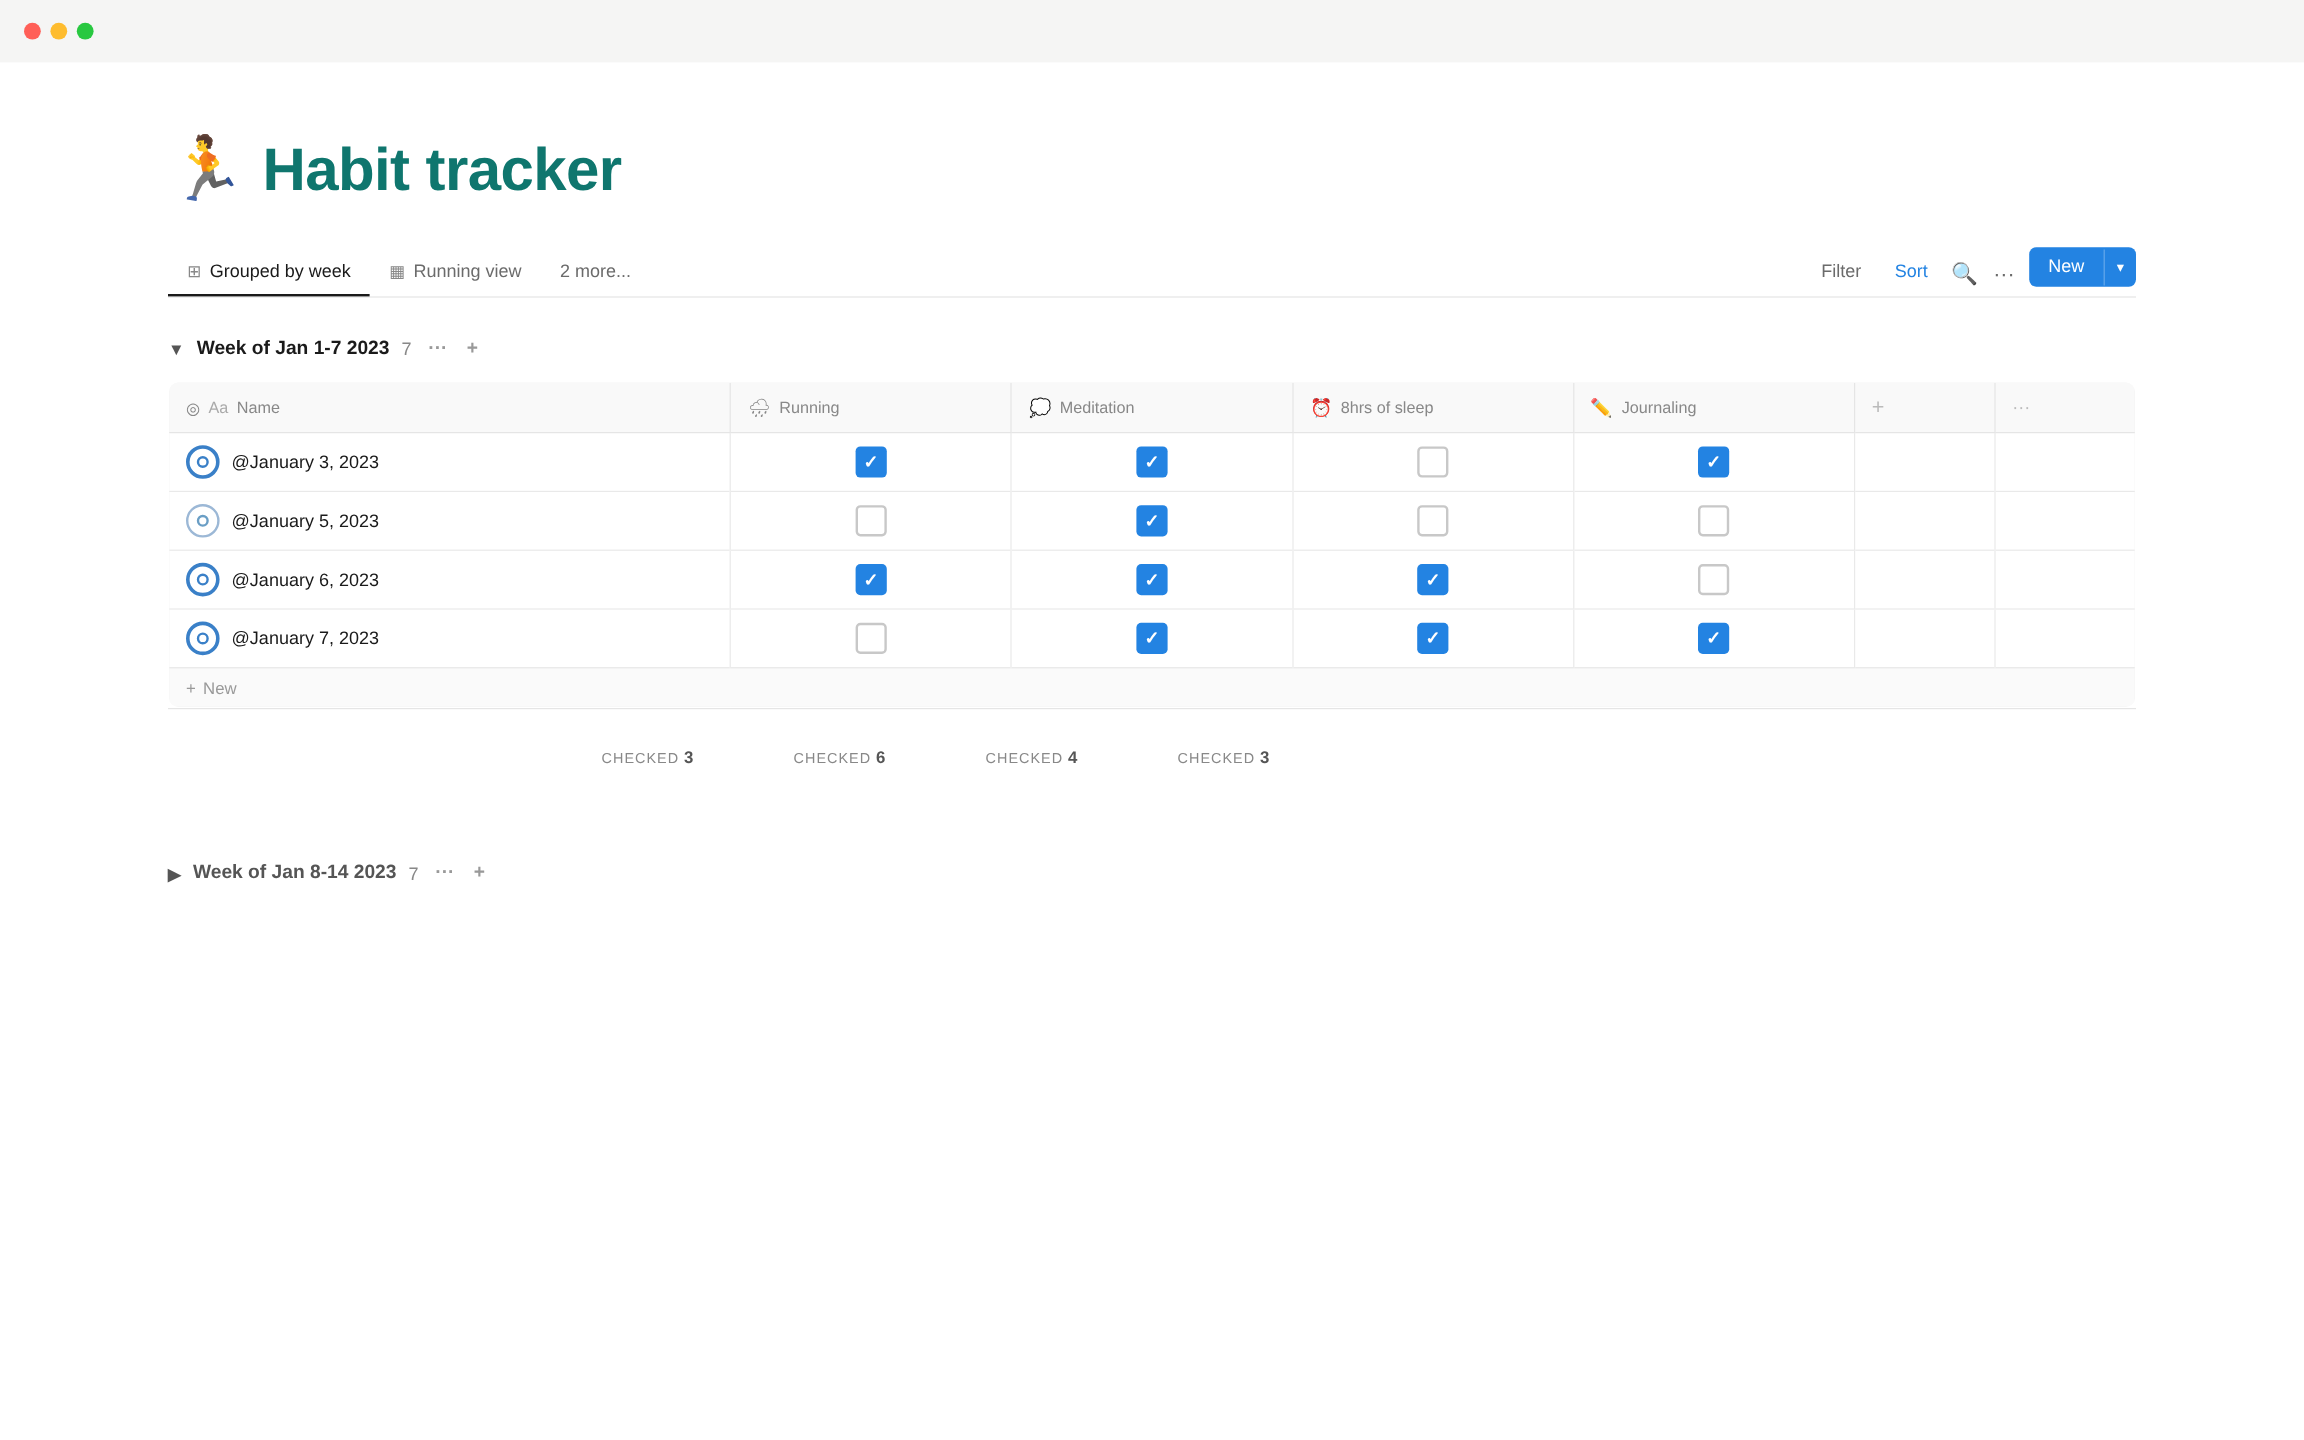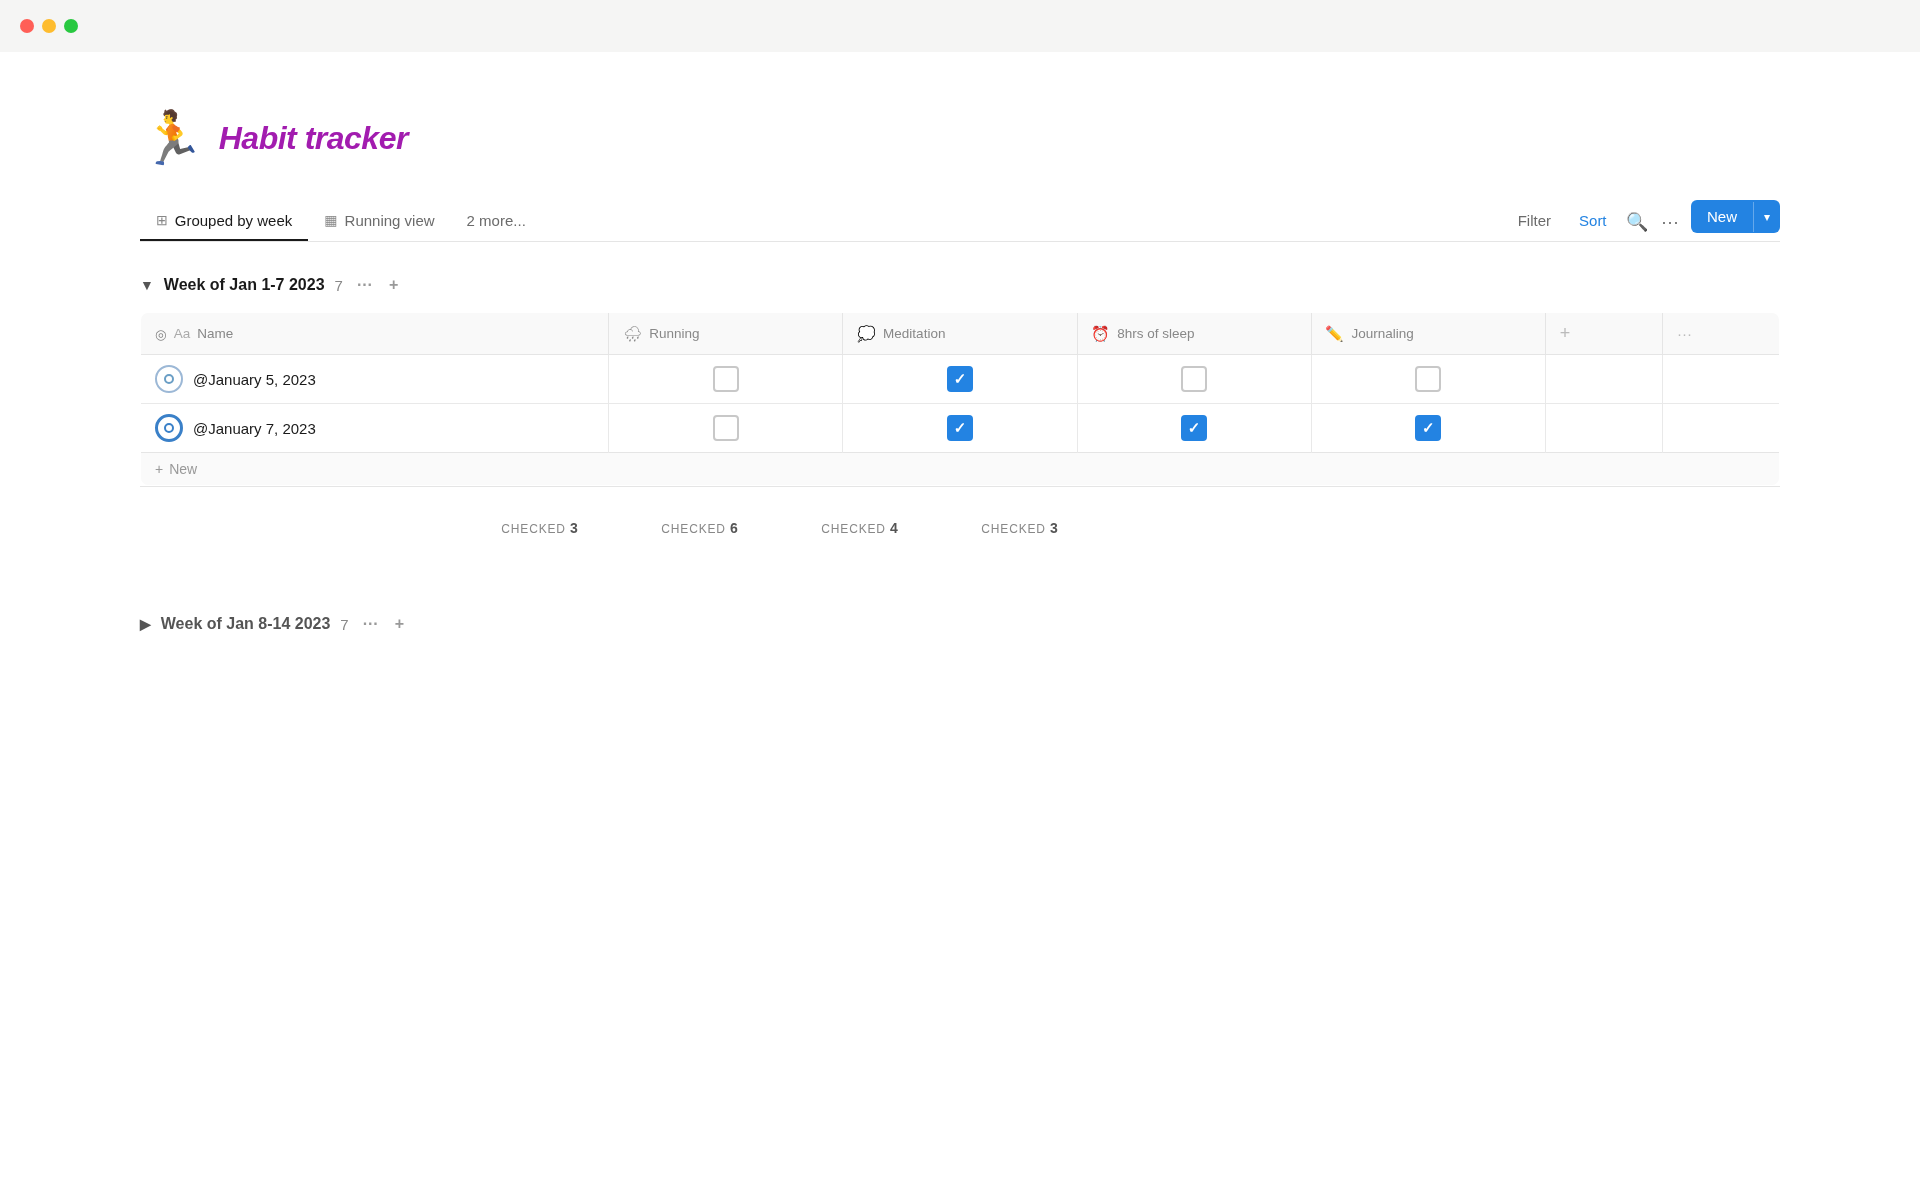--- a/index.html
+++ b/index.html
@@ -43,25 +43,24 @@
       display: flex;
       align-items: center;
       gap: 14px;
       margin-bottom: 36px;
     }
     .page-emoji {
       font-size: 52px;
       line-height: 1;
     }
     .page-title {
-      font-size: 32px;
+      font-size: 50px;
       font-weight: 700;
-      color: #a21caf;
+      color: #0f766e;
       letter-spacing: -0.5px;
-      font-style: italic;
     }
 
     
     .view-tabs {
       display: flex;
       align-items: center;
       gap: 0;
       margin-bottom: 28px;
       border-bottom: 1px solid #e5e5e5;
       position: relative;
@@ -411,34 +410,82 @@
           </th>
           <th class="col-actions" style="color:#bbb; font-size:18px;">+</th>
           <th class="col-actions" style="color:#bbb; font-size:15px;">···</th>
         </tr>
       </thead>
       <tbody id="week1-tbody">
 
           <tr>
       <td>
         <div class="name-cell">
+          <div class="row-icon-full" style="border:3px solid #3a80c8;">
+        <div style="width:10px;height:10px;border-radius:50%;border:2px solid #3a80c8;"></div>
+      </div>
+          <span class="entry-name">@January 3, 2023</span>
+        </div>
+      </td>
+      <td class="cb-cell">
+        <div class="cb-checked"></div>
+      </td>
+            <td class="cb-cell">
+        <div class="cb-checked"></div>
+      </td>
+            <td class="cb-cell">
+        <div class="cb-unchecked"></div>
+      </td>
+            <td class="cb-cell">
+        <div class="cb-checked"></div>
+      </td>
+      <td></td>
+      <td></td>
+    </tr>
+          <tr>
+      <td>
+        <div class="name-cell">
           <div class="row-icon-partial" style="border:2.5px solid #9cb8d6;">
         <div style="width:10px;height:10px;border-radius:50%;border:2px solid #6a9ec5;"></div>
       </div>
           <span class="entry-name">@January 5, 2023</span>
         </div>
       </td>
       <td class="cb-cell">
         <div class="cb-unchecked"></div>
       </td>
             <td class="cb-cell">
         <div class="cb-checked"></div>
       </td>
             <td class="cb-cell">
         <div class="cb-unchecked"></div>
+      </td>
+            <td class="cb-cell">
+        <div class="cb-unchecked"></div>
+      </td>
+      <td></td>
+      <td></td>
+    </tr>
+          <tr>
+      <td>
+        <div class="name-cell">
+          <div class="row-icon-full" style="border:3px solid #3a80c8;">
+        <div style="width:10px;height:10px;border-radius:50%;border:2px solid #3a80c8;"></div>
+      </div>
+          <span class="entry-name">@January 6, 2023</span>
+        </div>
+      </td>
+      <td class="cb-cell">
+        <div class="cb-checked"></div>
+      </td>
+            <td class="cb-cell">
+        <div class="cb-checked"></div>
+      </td>
+            <td class="cb-cell">
+        <div class="cb-checked"></div>
       </td>
             <td class="cb-cell">
         <div class="cb-unchecked"></div>
       </td>
       <td></td>
       <td></td>
     </tr>
           <tr>
       <td>
         <div class="name-cell">

